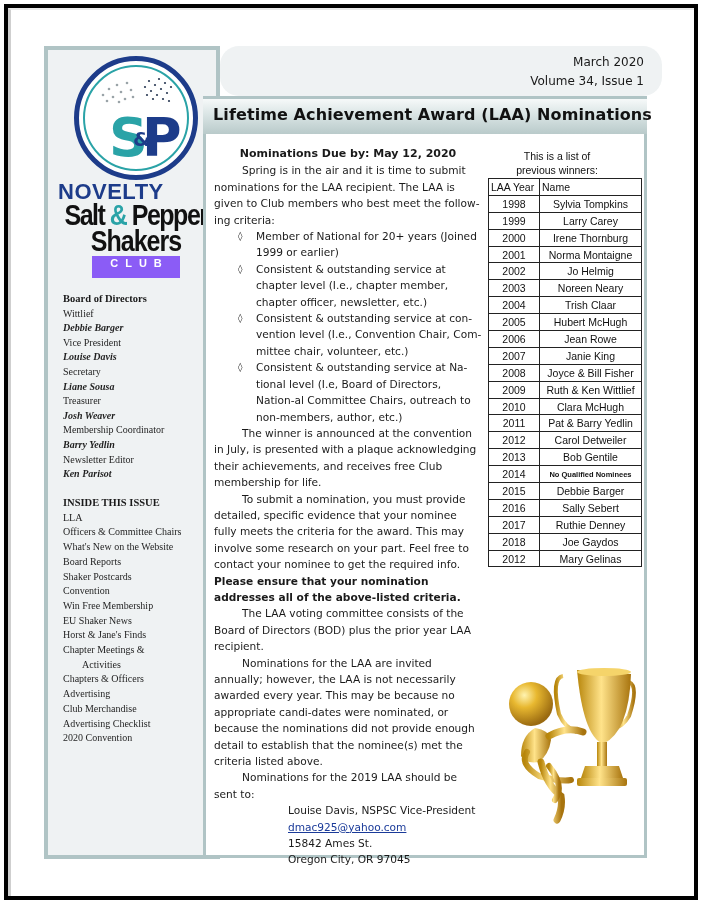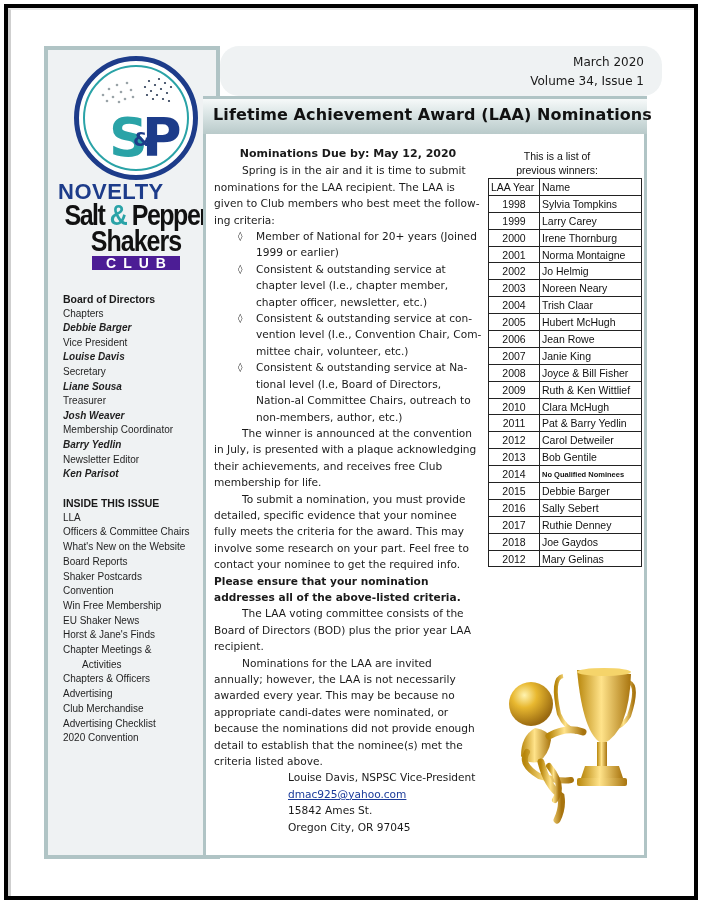--- a/index.html
+++ b/index.html
@@ -51,26 +51,26 @@
       font-family: "Liberation Sans", sans-serif; font-weight: bold; font-size: 25px; color: #111;
       line-height: 26px; letter-spacing: -1.5px; transform: scaleY(1.15);
     }
     .logo-saltpepper .amp2 { color: #2aa3a7; }
     .logo-shakers {
       position: absolute; left: 0; top: 172px; width: 156px; text-align: center;
       font-family: "Liberation Sans", sans-serif; font-weight: bold; font-size: 25px; color: #111;
       line-height: 26px; letter-spacing: -1px; transform: scaleY(1.15);
     }
     .logo-club {
-      position: absolute; left: 34px; top: 200px; width: 88px; height: 14px; background: #4c1d95;
-      color: #fff; font-family: "Liberation Sans", sans-serif; font-weight: bold; font-size: 14px;
+      position: absolute; left: 34px; top: 200px; width: 88px; height: 22px; background: #8b5cf6;
+      color: #fff; font-family: "Liberation Sans", sans-serif; font-weight: bold; font-size: 11px;
       letter-spacing: 7px; text-align: center; line-height: 14px; padding-left: 7px;
     }
 
-    .side-section { position: absolute; left: 15px; width: 150px; font-family: Liberation Sans, sans-serif; font-size: 10px; line-height: 14.6px; color: #1f1f1f; }
+    .side-section { position: absolute; left: 15px; width: 150px; font-family: Liberation Serif, serif; font-size: 10px; line-height: 14.6px; color: #1f1f1f; }
     .side-board { top: 242px; }
     .side-inside { top: 446px; line-height: 14.7px; }
     .side-heading { font-weight: bold; font-size: 10.5px; color: #1a1a1a; }
     .side-name { font-weight: bold; font-style: italic; }
     .side-indent { padding-left: 19px; }
 
     
     .header-box {
       position: absolute; left: 220px; top: 46px; width: 442px; height: 50px; background: #eff2f3; border-radius: 19px;
     }
@@ -105,21 +105,21 @@
     .address { margin-left: 74px; }
     .email { color: #1a3a99; text-decoration: underline; }
 
     
     .winners { position: absolute; left: 282px; top: 54px; width: 138px; }
     .winners-caption { text-align: center; font-family: "Liberation Sans", sans-serif; font-size: 10.5px; line-height: 13.5px; color: #111; margin-bottom: 1px; }
     table.winners-table { border-collapse: collapse; width: 154px; font-family: "Liberation Sans", sans-serif; font-size: 10.5px; color: #111; }
     .winners-table th, .winners-table td { border: 1px solid #222; height: 16.9px; padding: 0 2px; font-weight: normal; }
     .winners-table th { text-align: left; }
     .winners-table td.yr { text-align: center; width: 51px; }
-    .winners-table td.nm { text-align: left; }
+    .winners-table td.nm { text-align: center; }
     .winners-table td.small { font-size: 7.5px; font-weight: bold; }
 
     
     .trophy { position: absolute; left: 285px; top: 540px; width: 150px; height: 200px; }
   </style>
 </head>
 <body>
 
 <div class="page-frame"></div>
 
@@ -164,21 +164,21 @@
       </div>
     </div>
     <div class="logo-novelty">NOVELTY</div>
     <div class="logo-saltpepper"><span>Salt </span><span class="amp2">&amp;</span><span> Pepper</span></div>
     <div class="logo-shakers">Shakers</div>
     <div class="logo-club">CLUB</div>
   </div>
 
   <div class="side-section side-board">
     <div class="side-heading">Board of Directors</div>
-    <div>Chapters</div>
+    <div>Wittlief</div>
     <div class="side-name">Debbie Barger</div>
     <div>Vice President</div>
     <div class="side-name">Louise Davis</div>
     <div>Secretary</div>
     <div class="side-name">Liane Sousa</div>
     <div>Treasurer</div>
     <div class="side-name">Josh Weaver</div>
     <div>Membership Coordinator</div>
     <div class="side-name">Barry Yedlin</div>
     <div>Newsletter Editor</div>
@@ -222,20 +222,21 @@
     <ul class="bullets">
       <li><span class="bullet-glyph">◊</span><span>Member of National for 20+ years (Joined 1999 or earlier)</span></li>
       <li><span class="bullet-glyph">◊</span><span>Consistent &amp; outstanding service at chapter level (I.e., chapter member, chapter officer, newsletter, etc.)</span></li>
       <li><span class="bullet-glyph">◊</span><span>Consistent &amp; outstanding service at con-vention level (I.e., Convention Chair, Com-mittee chair, volunteer, etc.)</span></li>
       <li><span class="bullet-glyph">◊</span><span>Consistent &amp; outstanding service at Na-tional level (I.e, Board of Directors, Nation-al Committee Chairs, outreach to non-members, author, etc.)</span></li>
     </ul>
     <p class="para">The winner is announced at the convention in July, is presented with a plaque acknowledging their achievements, and receives free Club membership for life.</p>
     <p class="para"><span>To submit a nomination, you must provide detailed, specific evidence that your nominee fully meets the criteria for the award.  This may involve some research on your part.  Feel free to contact your nominee to get the required info.  </span><span class="strong">Please ensure that your nomination addresses all of the above-listed criteria.</span></p>
     <p class="para">The LAA voting committee consists of the Board of Directors (BOD) plus the prior year LAA recipient.</p>
     <p class="para">Nominations for the LAA are invited annually; however, the LAA is not necessarily awarded every year.  This may be because no appropriate candi-dates were nominated, or because the nominations did not provide enough detail to establish that the nominee(s) met the criteria listed above.</p>
+    <p class="para">Nominations for the 2019 LAA should be sent to:</p>
     <div class="address">
       <div>Louise Davis, NSPSC Vice-President</div>
       <div><a class="email">dmac925@yahoo.com</a></div>
       <div>15842 Ames St.</div>
       <div>Oregon City, OR  97045</div>
     </div>
   </div>
 
   <div class="winners">
     <div class="winners-caption">

